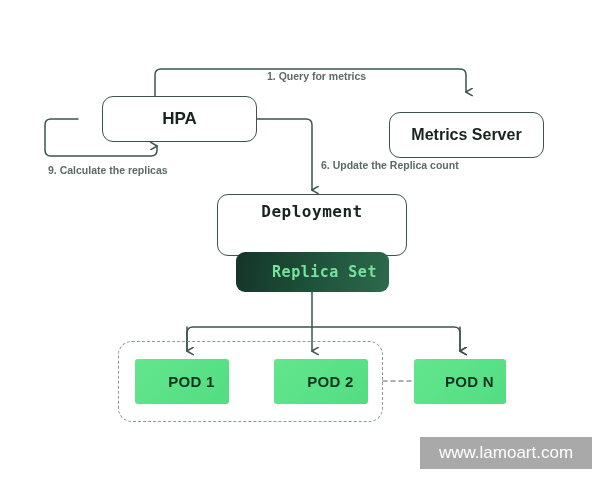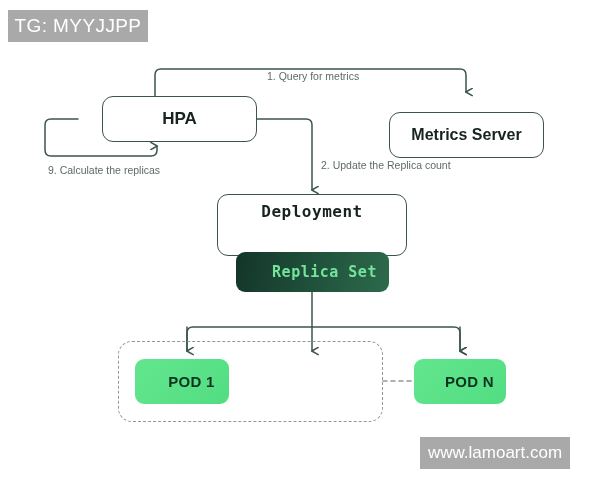--- a/index.html
+++ b/index.html
@@ -100,41 +100,42 @@
     border-radius: 14px;
     box-sizing: border-box;
   }
   .pod {
     position: absolute;
     box-sizing: border-box;
     display: flex;
     align-items: center;
     justify-content: center;
     height: 45px;
-    border-radius: 9px;
+    border-radius: 3px;
     background: linear-gradient(135deg, #63e68d 0%, #52dd82 100%);
     color: #0d3321;
     font-size: 15px;
     font-weight: bold;
     letter-spacing: 0.3px;
     z-index: 3;
     padding-left: 19px;
   }
   .pod-1 { left: 135px; top: 359px; width: 94px; }
   .pod-2 { left: 274px; top: 359px; width: 94px; }
   .pod-n { left: 414px; top: 359px; width: 92px; }
 
   
   .edge-label {
     position: absolute;
     color: #5d6b66;
     font-size: 10.5px;
     white-space: nowrap;
     background: #ffffff;
     padding: 0 3px;
+    font-weight: bold;
   }
   .lbl-1 { left: 264px; top: 70px; }
   .lbl-2 { left: 45px;  top: 164px; }
   .lbl-3 { left: 318px; top: 159px; }
   .lbl-4 { left: 328px; top: 301px; }
 
   
   .wm {
     position: absolute;
     background: #a9a9a9;
@@ -148,21 +149,21 @@
     left: 8px;
     top: 10px;
     width: 140px;
     height: 32px;
     font-size: 19px;
     letter-spacing: 0.4px;
   }
   .wm-bottom {
     left: 420px;
     top: 437px;
-    width: 150px;
+    width: 172px;
     height: 32px;
     font-size: 17px;
   }
 </style>
 </head>
 <body>
 
 <div id="canvas">
 
   <svg id="wires" viewBox="0 0 600 480" width="600" height="480">
@@ -193,22 +194,22 @@
 
   <div class="node node-outline node-hpa">HPA</div>
 
   <div class="node node-outline node-metrics">Metrics Server</div>
 
   <div class="node node-outline node-deployment">Deployment</div>
 
   <div class="node node-replicaset">Replica Set</div>
 
   <div class="pod pod-1">POD 1</div>
+  <div class="pod pod-2">POD 2</div>
   <div class="pod pod-n">POD N</div>
 
   <div class="edge-label lbl-1">1. Query for metrics</div>
   <div class="edge-label lbl-2">9. Calculate the replicas</div>
-  <div class="edge-label lbl-3">2. Update the Replica count</div>
-
-  <div class="wm wm-top">TG: MYYJJPP</div>
+  <div class="edge-label lbl-3">6. Update the Replica count</div>
+
   <div class="wm wm-bottom">www.lamoart.com</div>
 
 </div>
 
 </body></html>

